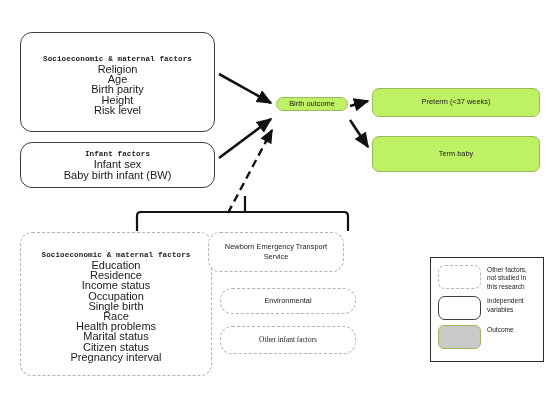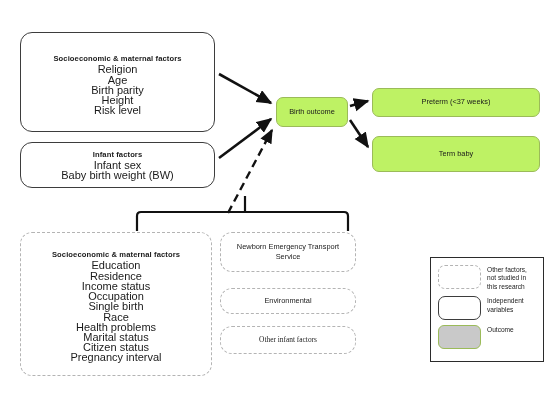--- a/index.html
+++ b/index.html
@@ -12,32 +12,32 @@
 
   
   .indep{border:1.4px solid #3d3d3d;border-radius:12px;background:#fff;}
 
   
   .outcome{border:1.4px solid #9bbb59;border-radius:7px;background:#bef264;}
 
   
   .dashed{border:1.5px dashed #b4b4b4;border-radius:12px;background:#fff;}
 
-  .ttl{font-weight:bold;font-size:7.6px;letter-spacing:.1px;margin-bottom:1px;}
+  .ttl{font-weight:bold;font-size:7.6px;letter-spacing:.1px;margin-bottom:1px;font-family:Liberation Mono, monospace;}
   .li{font-size:11px;line-height:10.2px;}
   .plain{font-size:7.4px;line-height:10.4px;}
 
   
   #box-socio-maternal{left:20px;top:32px;width:195px;height:100px;padding-top:6px;}
   #box-infant{left:20px;top:142px;width:195px;height:46px;}
-  #box-birth-outcome{left:276px;top:97px;width:72px;height:30px;}
+  #box-birth-outcome{left:276px;top:97px;width:72px;height:14px;}
   #box-preterm{left:372px;top:88px;width:168px;height:29px;}
   #box-term{left:372px;top:136px;width:168px;height:36px;}
   #box-other-socio{left:20px;top:232px;width:192px;height:144px;padding-top:5px;}
-  #box-nets{left:220px;top:232px;width:136px;height:40px;justify-content:center;}
+  #box-nets{left:208px;top:232px;width:136px;height:40px;justify-content:center;}
   #box-environmental{left:220px;top:288px;width:136px;height:26px;}
   #box-other-infant{left:220px;top:326px;width:136px;height:28px;font-family:Liberation Serif, serif;}
 
   
   #legend{position:absolute;left:430px;top:257px;width:114px;height:105px;
           border:1.6px solid #2b2b2b;background:#fff;box-sizing:border-box;
           padding:7px 6px 0 7px;}
   .lg-row{display:flex;align-items:flex-start;margin-bottom:5px;}
   .lg-swatch{width:43px;height:24px;flex:0 0 43px;box-sizing:border-box;margin-right:6px;}
   .lg-dashed{border:1.5px dashed #b4b4b4;border-radius:7px;background:#fff;}
@@ -78,21 +78,21 @@
     <div class="li">Religion</div>
     <div class="li">Age</div>
     <div class="li">Birth parity</div>
     <div class="li">Height</div>
     <div class="li">Risk level</div>
   </div>
 
   <div class="node indep" id="box-infant">
     <div class="ttl">Infant factors</div>
     <div class="li">Infant sex</div>
-    <div class="li">Baby birth weight (BW)</div>
+    <div class="li">Baby birth infant (BW)</div>
   </div>
 
   <div class="node outcome" id="box-birth-outcome">
     <div class="plain">Birth outcome</div>
   </div>
 
   <div class="node outcome" id="box-preterm">
     <div class="plain">Preterm (&lt;37 weeks)</div>
   </div>
 

